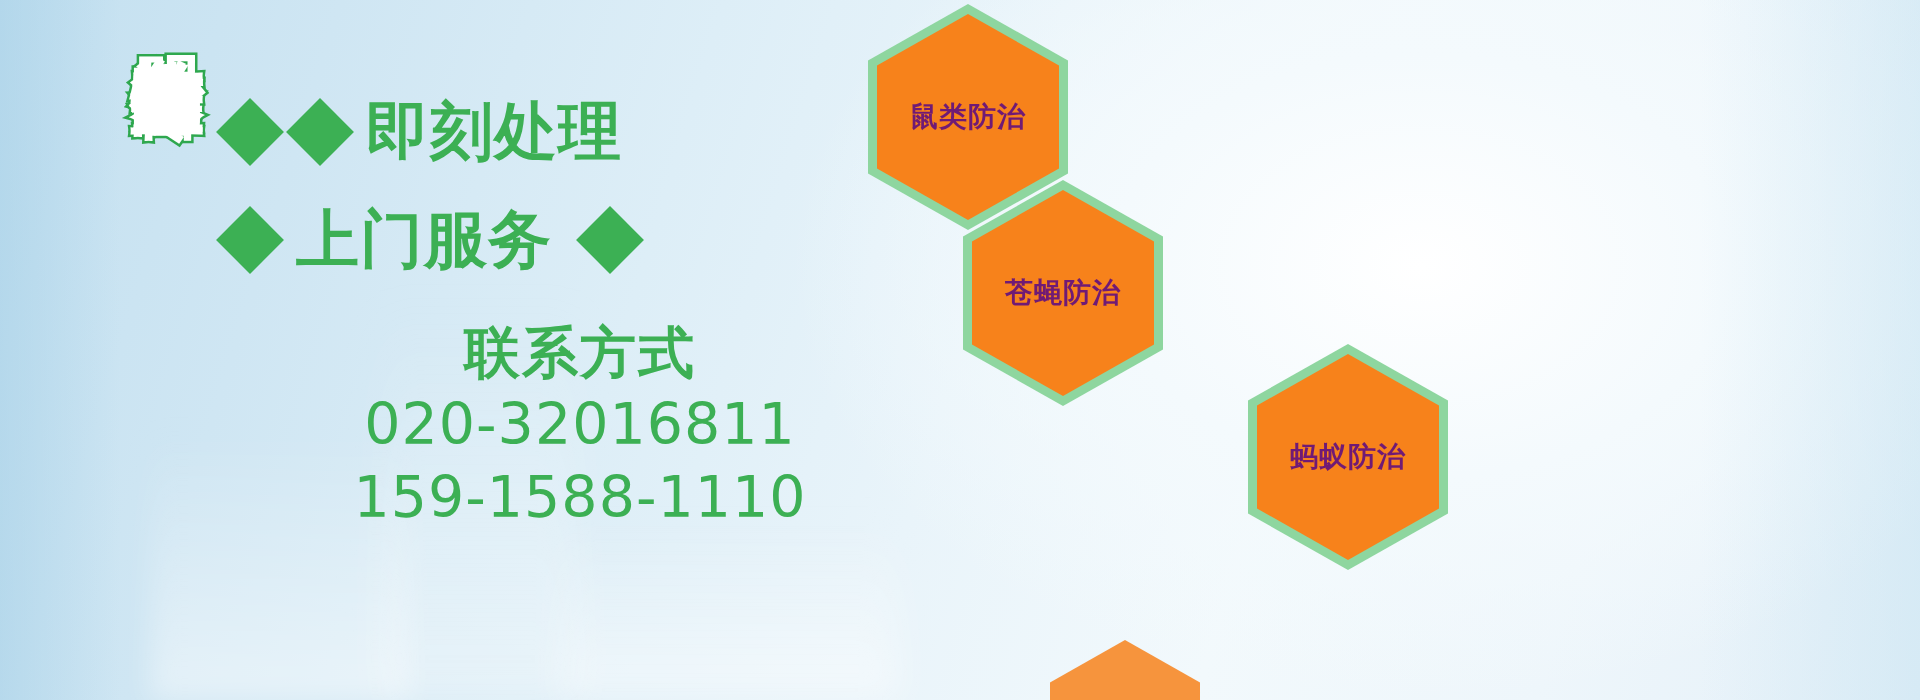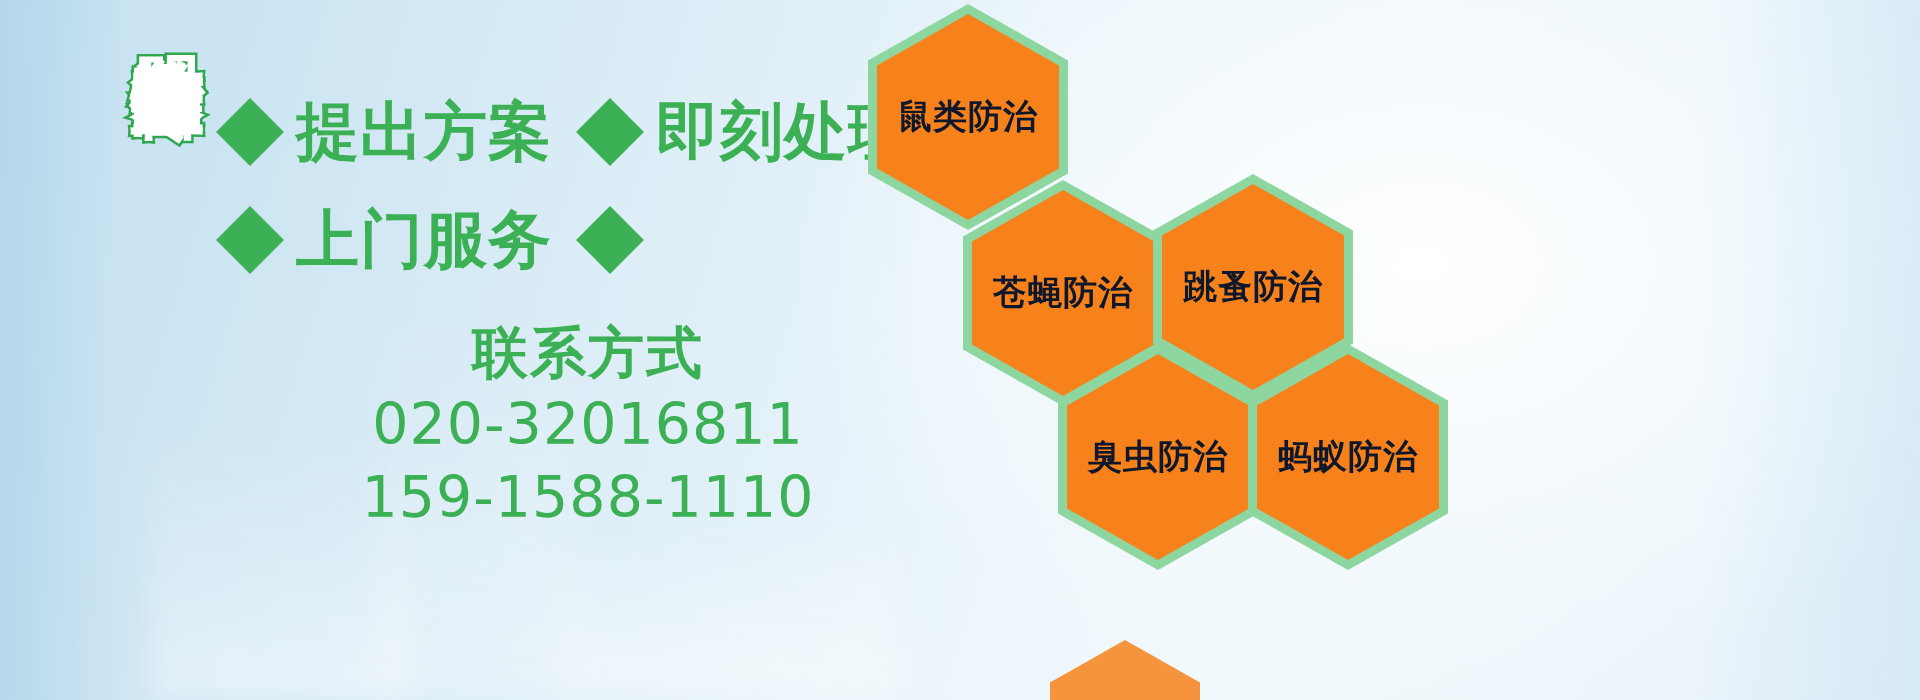--- a/index.html
+++ b/index.html
@@ -52,41 +52,41 @@
   .diamond{
     width:48px;height:48px;background:#3cb054;
     transform:rotate(45deg);
     flex:0 0 auto;
     margin-right:22px;
   }
   .feat-text{flex:0 0 auto;margin-right:34px;white-space:nowrap;}
   .feat-text.last{margin-right:0;}
 
   
-  .contact{position:absolute;left:308px;top:318px;width:560px;text-align:center;color:#3cb054;}
+  .contact{position:absolute;left:300px;top:318px;width:560px;text-align:center;color:#3cb054;}
   .contact-title{font-size:56px;font-weight:700;letter-spacing:2px;line-height:1.25;}
   .contact-phone{font-size:57px;font-weight:400;letter-spacing:1px;line-height:1.28;}
 
   
   .hex-grid{position:absolute;left:860px;top:-10px;width:620px;height:720px;}
   .hex{
     position:absolute;
     width:200px;height:226px;
     background:#8ed69f;
     clip-path:polygon(50% 0%,100% 25%,100% 75%,50% 100%,0% 75%,0% 25%);
     display:flex;align-items:center;justify-content:center;
   }
   .hex-inner{
     width:182px;height:206px;
     background:#f7821b;
     clip-path:polygon(50% 0%,100% 25%,100% 75%,50% 100%,0% 75%,0% 25%);
     display:flex;align-items:center;justify-content:center;
   }
   .hex-label{
-    color:#0f172a;font-size:34px;font-weight:700;
+    color:#701a75;font-size:28px;font-weight:700;
     letter-spacing:1px;white-space:nowrap;
     text-align:center;
   }
   
   .hex.p0{left:8px;top:14px;}
   .hex.p1{left:198px;top:14px;}
   .hex.p2{left:388px;top:14px;}
   .hex.p3{left:103px;top:190px;}
   .hex.p4{left:293px;top:184px;}
   .hex.p5{left:8px;top:354px;}
@@ -107,21 +107,20 @@
   <div class="streak s2"></div>
   <div class="streak s3"></div>
   <div class="streak s5"></div>
   <div class="streak s4"></div>
 
   <div class="vertical-title">专业有害生物防治服务</div>
 
   <div class="features">
     <div class="feature-row">
       <span class="diamond"></span>
-      <span class="feat-text">提出方案</span>
       <span class="diamond"></span>
       <span class="feat-text last">即刻处理</span>
     </div>
     <div class="feature-row">
       <span class="diamond"></span>
       <span class="feat-text">上门服务</span>
       <span class="diamond"></span>
     </div>
   </div>
 
@@ -135,30 +134,20 @@
     <div class="hex p0">
       <div class="hex-inner">
         <span class="hex-label">鼠类防治</span>
       </div>
     </div>
     <div class="hex p3">
       <div class="hex-inner">
         <span class="hex-label">苍蝇防治</span>
       </div>
     </div>
-    <div class="hex p4">
-      <div class="hex-inner">
-        <span class="hex-label">跳蚤防治</span>
-      </div>
-    </div>
-    <div class="hex p6">
-      <div class="hex-inner">
-        <span class="hex-label">臭虫防治</span>
-      </div>
-    </div>
     <div class="hex p7">
       <div class="hex-inner">
         <span class="hex-label">蚂蚁防治</span>
       </div>
     </div>
   </div>
 
   <div class="hex-deco d1"></div>
 </div>
 

